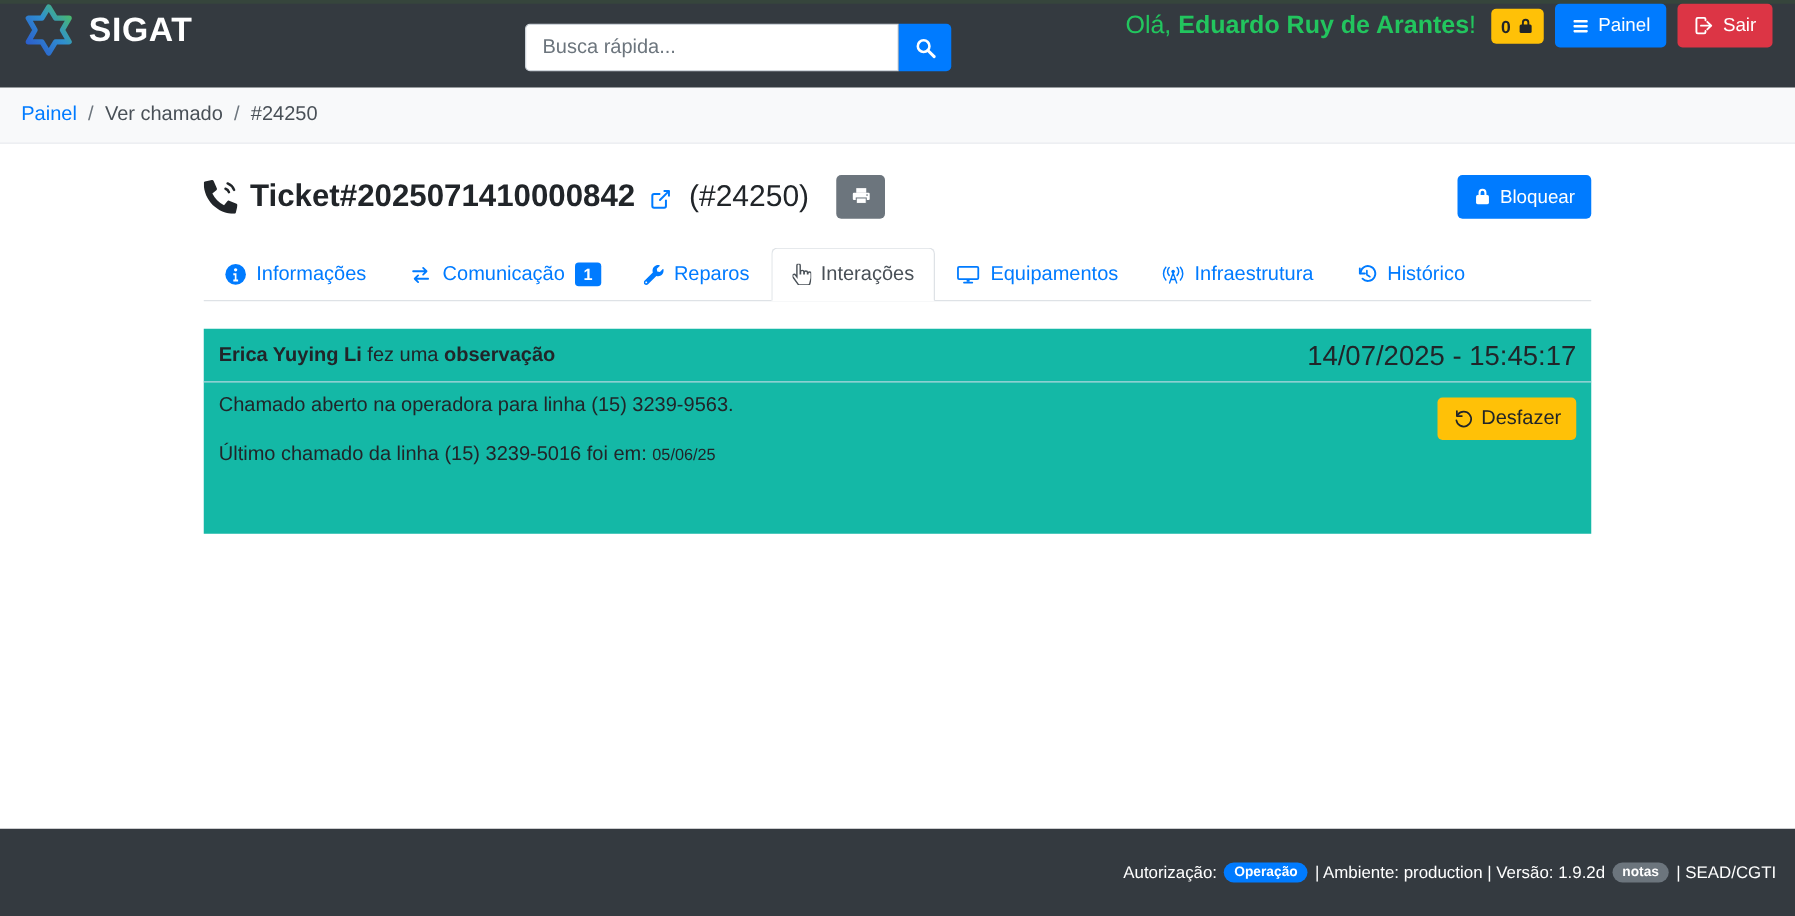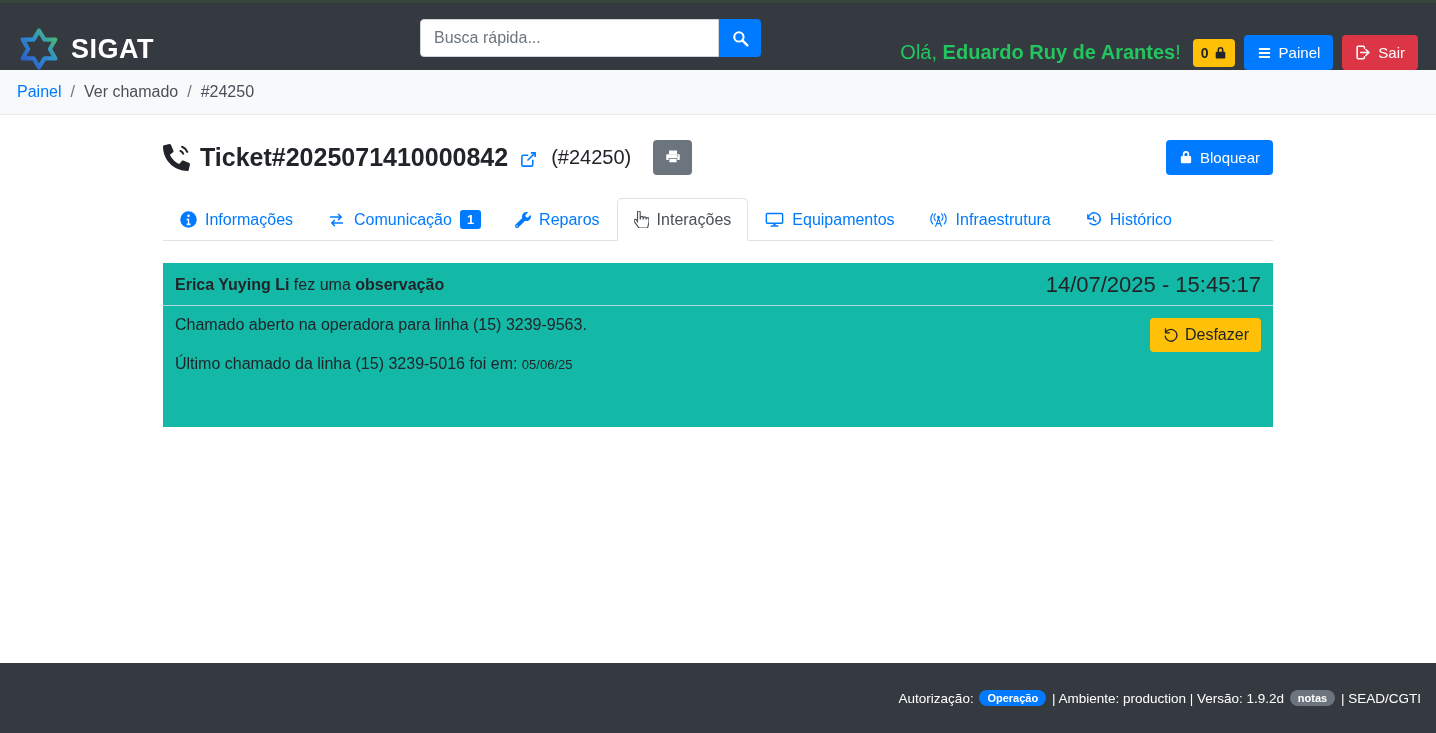--- a/index.html
+++ b/index.html
@@ -9,21 +9,21 @@
     background: #ffffff;
     color: #212529;
     position: relative;
   }
   
   .navbar {
     height: 70px;
     background: #343a40;
     border-top: 3px solid #36453c;
     display: flex;
-    align-items: flex-end;
+    align-items: flex-start;
     padding: 0 18px;
     position: relative;
     gap: 45px;
   }
   .brand { display: flex; align-items: center; gap: 11px; cursor: pointer; }
   .brand-logo { width: 42px; height: 42px; }
   .brand-name { color: #ffffff; font-size: 27px; font-weight: bold; letter-spacing: 0.5px; }
   .search-group {
     position: absolute; left: 420px; top: 16px;
     display: flex; height: 38px;
@@ -62,21 +62,21 @@
   .breadcrumb a { color: #007bff; text-decoration: none; cursor: pointer; }
   .breadcrumb .sep { color: #6c757d; }
   
   .container { width: 1110px; margin: 0 auto; }
   .title-row {
     margin-top: 25px;
     display: flex; align-items: center; justify-content: space-between;
   }
   .title-left { display: flex; align-items: center; gap: 10px; }
   .page-title { font-size: 25px; font-weight: 700; color: #212529; }
-  .ticket-number { font-size: 20px; color: #212529; margin-left: 2px; }
+  .ticket-number { font-size: 24px; color: #212529; margin-left: 2px; }
   .ext-link { cursor: pointer; display: inline-flex; margin: 4px 2px 0 2px; }
   .print-btn {
     width: 39px; height: 35px; background: #6c757d; border: none; cursor: pointer;
     border-radius: 4px; display: inline-flex; align-items: center; justify-content: center;
     margin-left: 12px;
   }
   
   .tabs {
     margin-top: 23px;
     display: flex; list-style: none;

